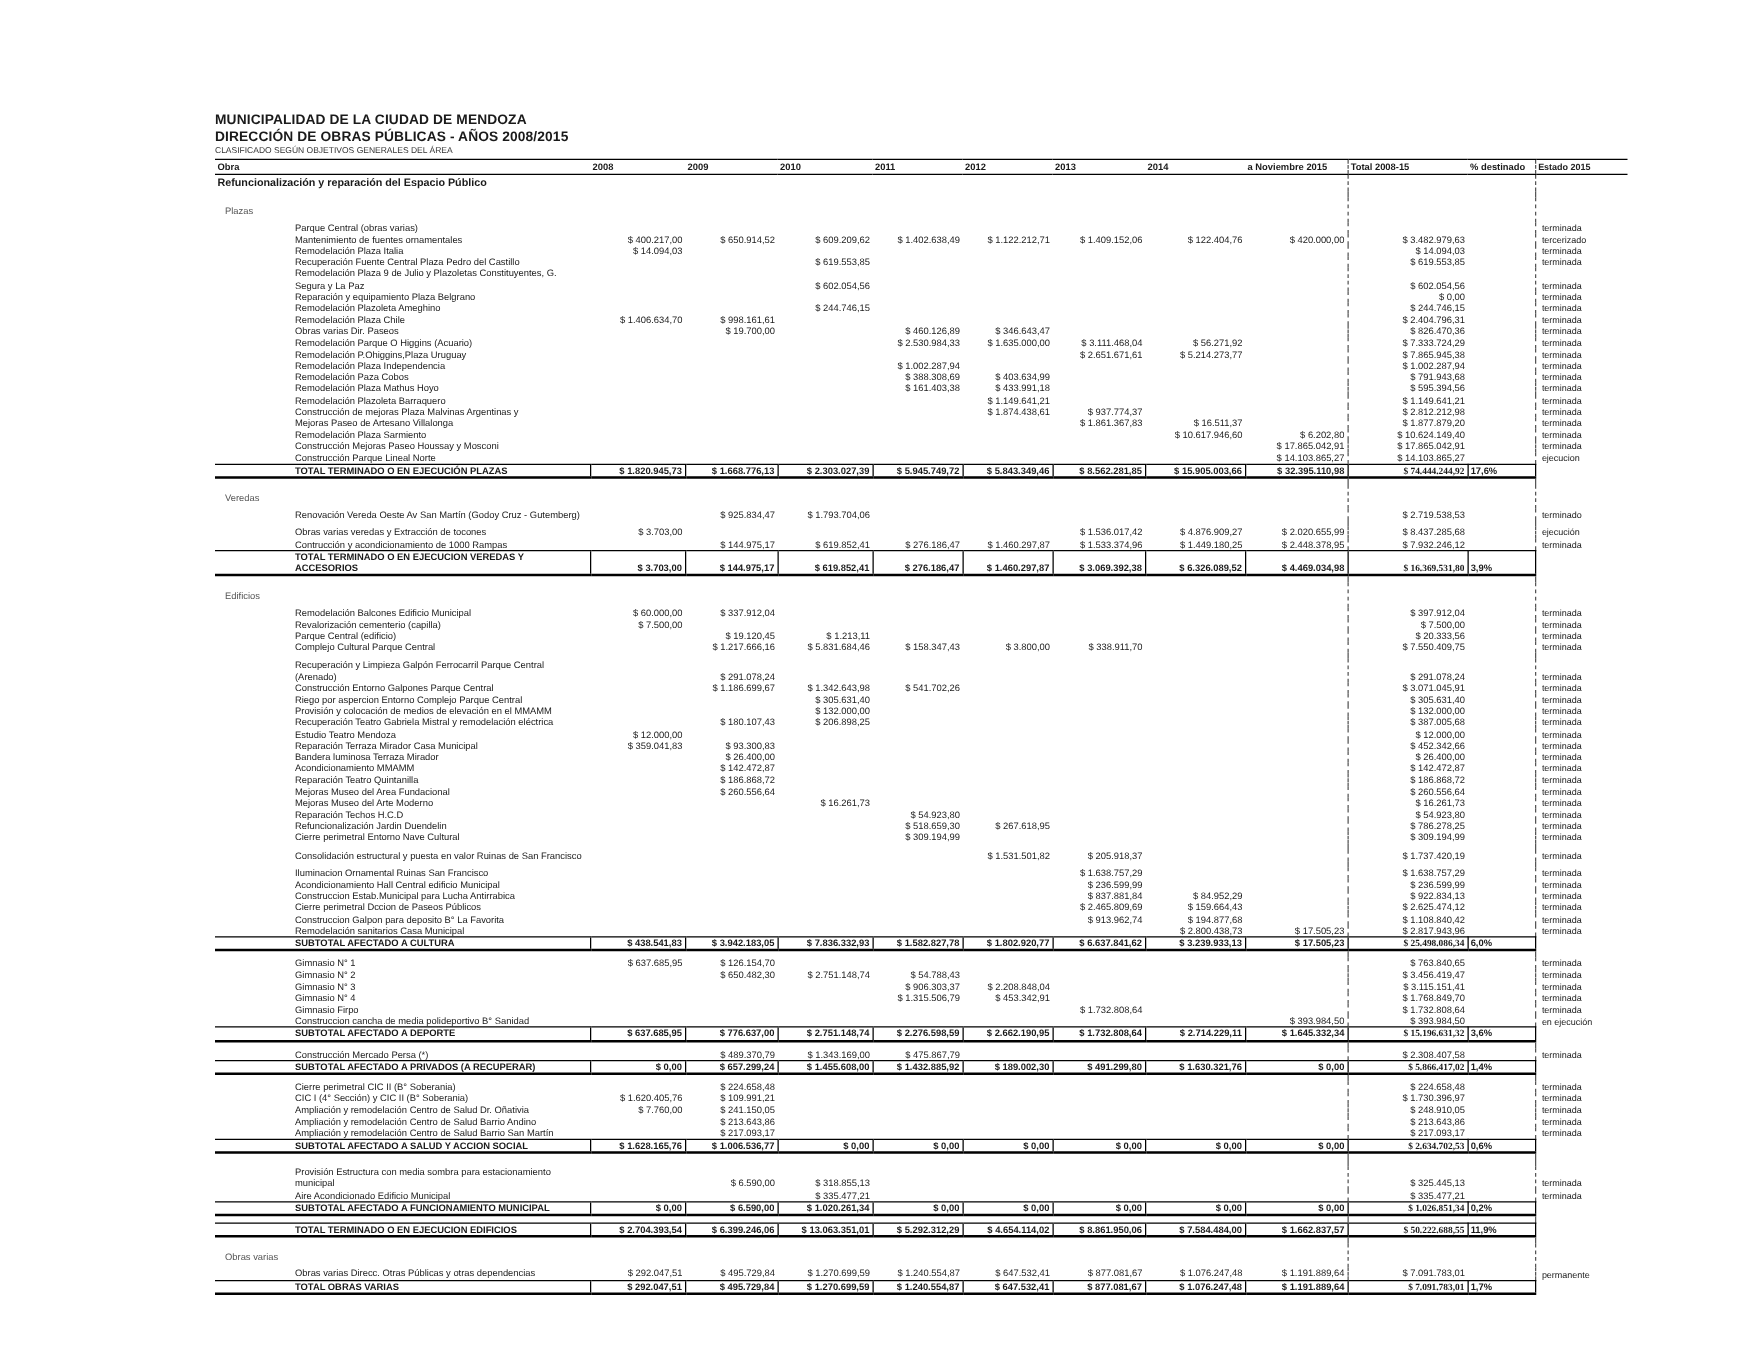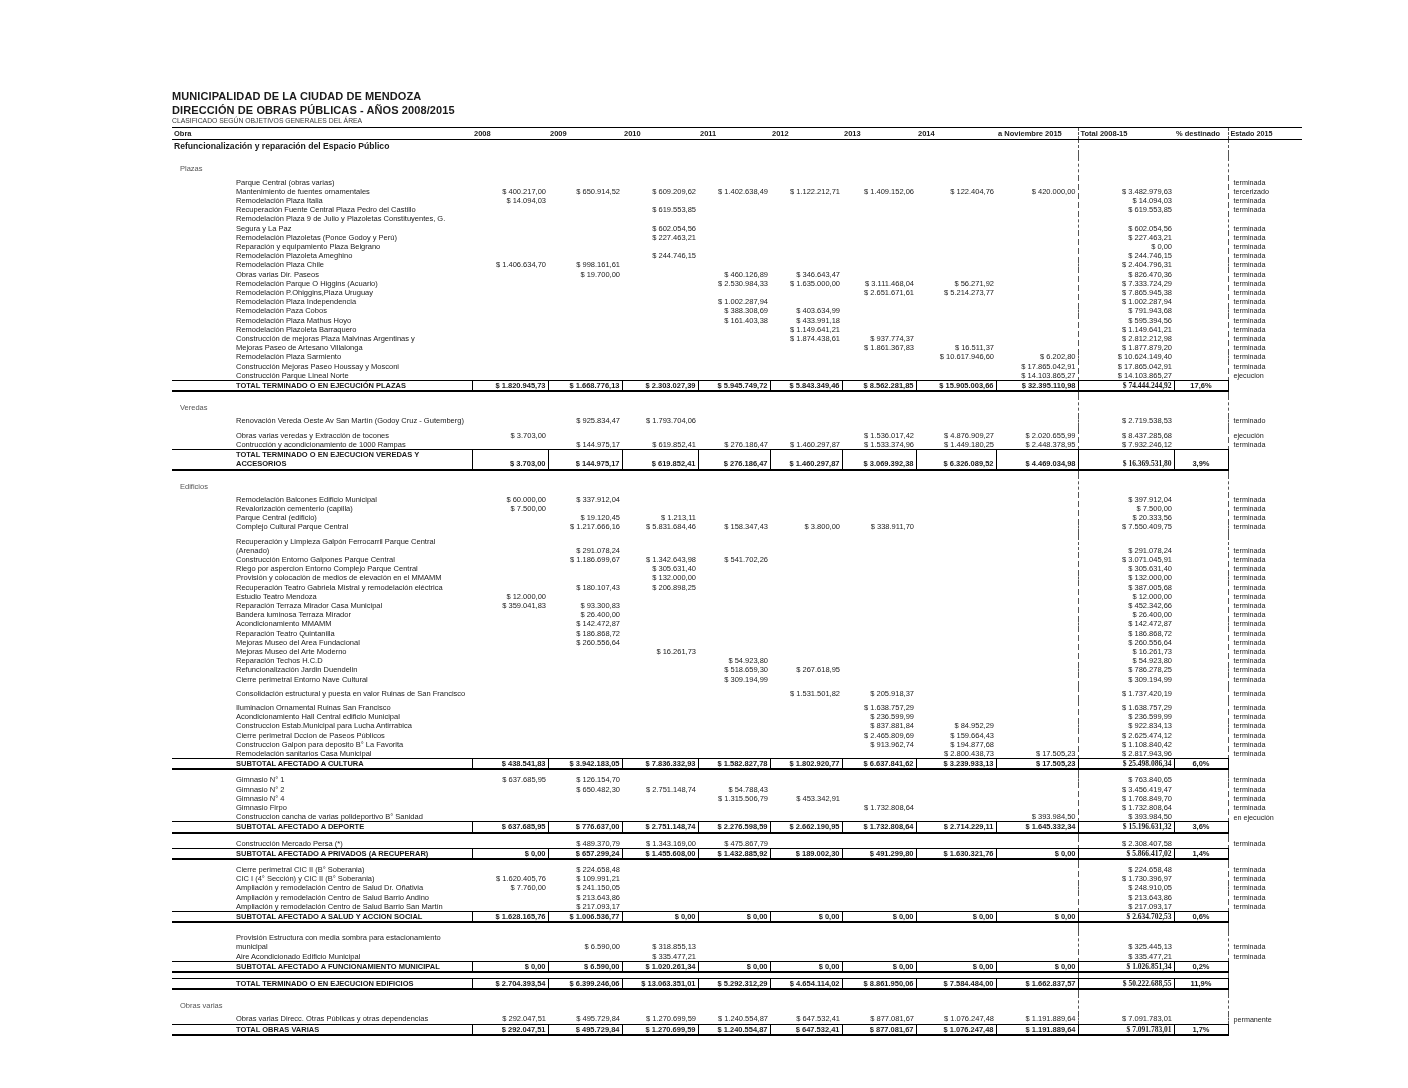--- a/index.html
+++ b/index.html
@@ -16,21 +16,21 @@
   tr.hdr td{font-weight:bold;border-top:1.6px solid #000;border-bottom:1.4px solid #000;text-align:left;padding:1px 2px;}
   tr.sec td{font-weight:bold;font-size:8.6px;padding-top:2px;padding-bottom:2px;}
   tr.grp td{color:#555;padding-left:8px;padding-top:6px;padding-bottom:4px;}
   td.lbl{padding-left:64px;}
   td.num{text-align:right;white-space:nowrap;}
   td.coltotal{border-left:1px dashed #555;}
   td.colestado{border-left:1px dashed #555;padding-left:5px;font-size:7.2px;color:#222;white-space:nowrap;}
   tr.sub td,tr.tot td{font-weight:bold;border-top:1px solid #000;border-bottom:2.5px solid #000;}
   tr.sub td.bnum,tr.tot td.bnum{border-left:1px solid #000;}
   tr.sub td.boxtot,tr.tot td.boxtot{border:1.2px solid #000;border-bottom:2.5px solid #000;font-family:Liberation Serif, serif;}
-  tr.sub td.boxpct,tr.tot td.boxpct{border:1.2px solid #000;border-bottom:2.5px solid #000;text-align:center;}
+  tr.sub td.boxpct,tr.tot td.boxpct{border:1.2px solid #000;border-bottom:2.5px solid #000;}
   tr.sub td.colestado,tr.tot td.colestado{border-top:none;border-bottom:none;}
   tr.gap td{height:5px;padding:0;}
 </style>
 </head>
 <body>
 
 <div class="page">
   <div class="t1">MUNICIPALIDAD DE LA CIUDAD DE MENDOZA</div>
   <div class="t2">DIRECCIÓN DE OBRAS PÚBLICAS - AÑOS  2008/2015</div>
   <div class="t3">CLASIFICADO SEGÚN OBJETIVOS GENERALES DEL ÁREA</div>
@@ -146,34 +146,20 @@
           <td class="num"></td>
           <td class="num"></td>
           <td class="num"></td>
           <td class="num"></td>
           <td class="num"></td>
           <td class="num coltotal">$ 602.054,56</td>
           <td class="num"></td>
           <td class="colestado">terminada</td>
         </tr>
         <tr class="data">
-          <td class="lbl">Remodelación Plazoletas (Ponce Godoy y Perú)</td>
-          <td class="num"></td>
-          <td class="num"></td>
-          <td class="num">$ 227.463,21</td>
-          <td class="num"></td>
-          <td class="num"></td>
-          <td class="num"></td>
-          <td class="num"></td>
-          <td class="num"></td>
-          <td class="num coltotal">$ 227.463,21</td>
-          <td class="num"></td>
-          <td class="colestado">terminada</td>
-        </tr>
-        <tr class="data">
           <td class="lbl">Reparación y equipamiento Plaza Belgrano</td>
           <td class="num"></td>
           <td class="num"></td>
           <td class="num"></td>
           <td class="num"></td>
           <td class="num"></td>
           <td class="num"></td>
           <td class="num"></td>
           <td class="num"></td>
           <td class="num coltotal">$ 0,00</td>
@@ -900,20 +886,34 @@
           <td class="num">$ 54.788,43</td>
           <td class="num"></td>
           <td class="num"></td>
           <td class="num"></td>
           <td class="num"></td>
           <td class="num coltotal">$ 3.456.419,47</td>
           <td class="num"></td>
           <td class="colestado">terminada</td>
         </tr>
         <tr class="data">
+          <td class="lbl">Gimnasio N° 3</td>
+          <td class="num"></td>
+          <td class="num"></td>
+          <td class="num"></td>
+          <td class="num">$ 906.303,37</td>
+          <td class="num">$ 2.208.848,04</td>
+          <td class="num"></td>
+          <td class="num"></td>
+          <td class="num"></td>
+          <td class="num coltotal">$ 3.115.151,41</td>
+          <td class="num"></td>
+          <td class="colestado">terminada</td>
+        </tr>
+        <tr class="data">
           <td class="lbl">Gimnasio N° 4</td>
           <td class="num"></td>
           <td class="num"></td>
           <td class="num"></td>
           <td class="num">$ 1.315.506,79</td>
           <td class="num">$ 453.342,91</td>
           <td class="num"></td>
           <td class="num"></td>
           <td class="num"></td>
           <td class="num coltotal">$ 1.768.849,70</td>
@@ -928,21 +928,21 @@
           <td class="num"></td>
           <td class="num"></td>
           <td class="num">$ 1.732.808,64</td>
           <td class="num"></td>
           <td class="num"></td>
           <td class="num coltotal">$ 1.732.808,64</td>
           <td class="num"></td>
           <td class="colestado">terminada</td>
         </tr>
         <tr class="data">
-          <td class="lbl">Construccion cancha de varias polideportivo B° Sanidad</td>
+          <td class="lbl">Construccion cancha de media polideportivo B° Sanidad</td>
           <td class="num"></td>
           <td class="num"></td>
           <td class="num"></td>
           <td class="num"></td>
           <td class="num"></td>
           <td class="num"></td>
           <td class="num"></td>
           <td class="num">$ 393.984,50</td>
           <td class="num coltotal">$ 393.984,50</td>
           <td class="num"></td>

